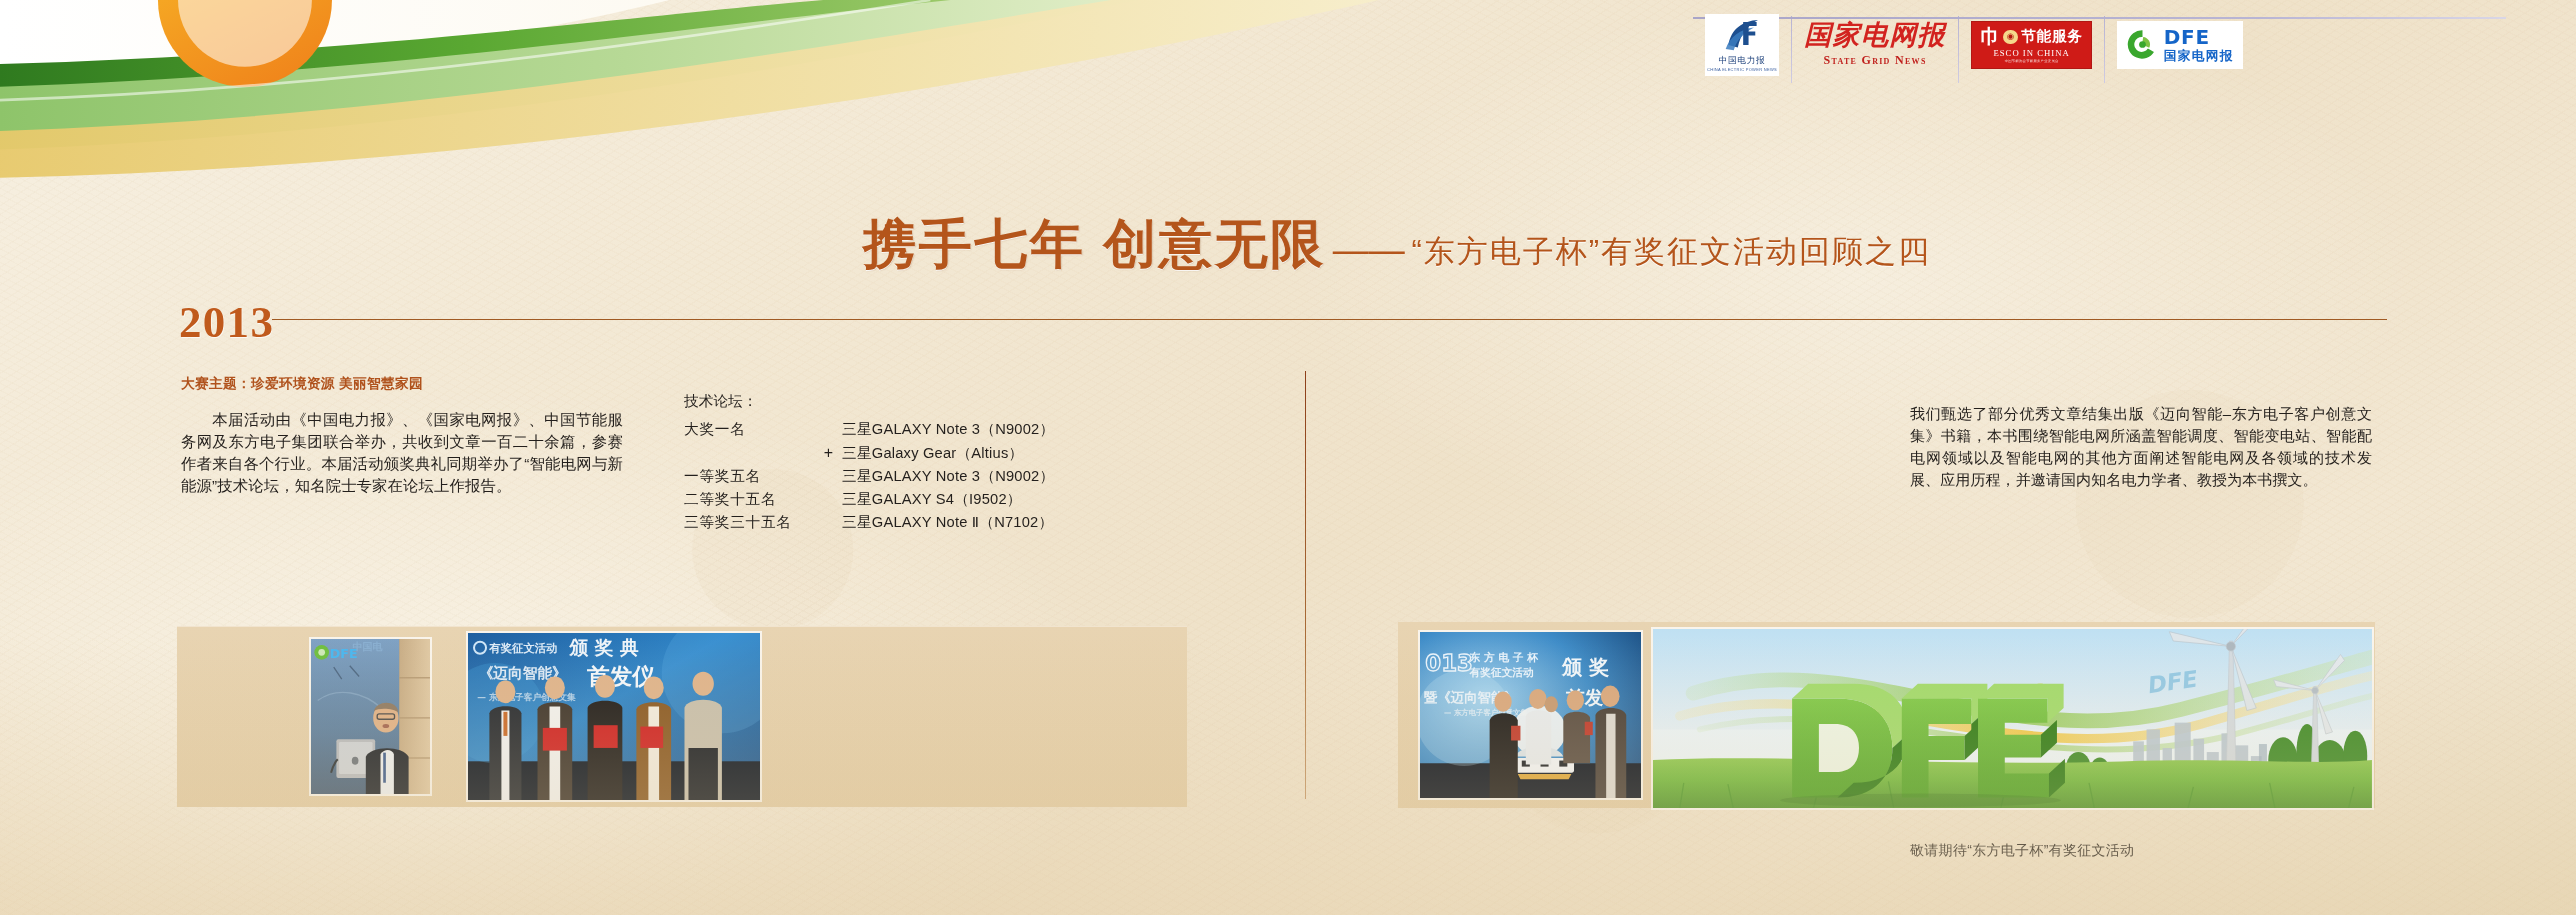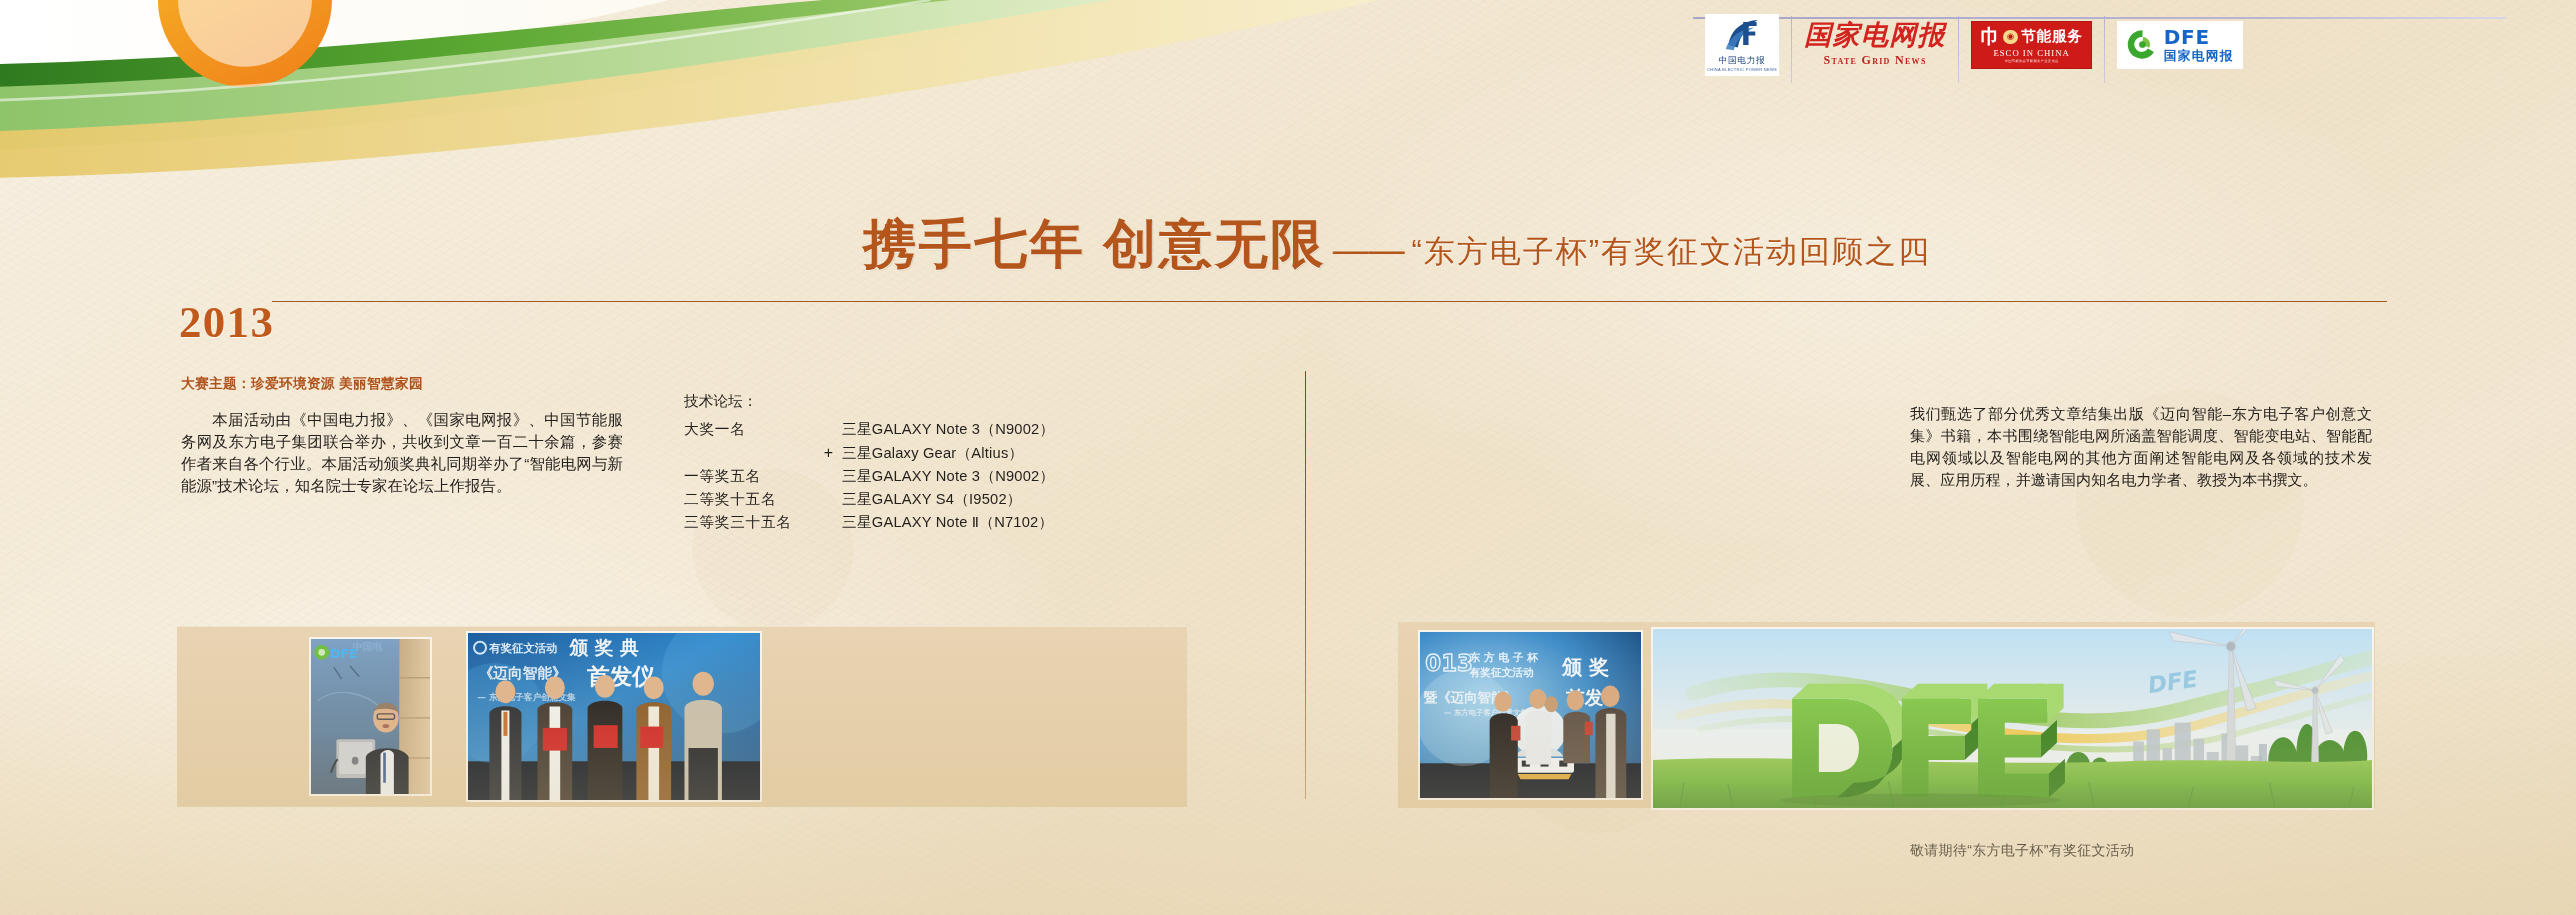--- a/index.html
+++ b/index.html
@@ -100,21 +100,21 @@
     font-size:53px;font-weight:bold;color:#b4551b;letter-spacing:2.7px;
     text-shadow:0 1.3px 0 rgba(255,255,255,.85), 0.7px 0.7px 1.3px rgba(120,60,15,.25);
   }
   #banner-title .dash{font-size:36px;color:#b4551b;margin:0 6.7px;letter-spacing:0;}
   #banner-title .sub{
     font-size:31px;font-weight:normal;color:#b4551b;letter-spacing:2px;
     text-shadow:0 1.3px 0 rgba(255,255,255,.85);
   }
 
   
-  #year-block{position:absolute;left:179px;top:301px;width:2208px;height:43px;display:flex;align-items:flex-start;}
+  #year-block{position:absolute;left:179px;top:301px;width:2208px;height:43px;display:flex;align-items:center;}
   #year{
     font-family:"Liberation Serif","DejaVu Serif",serif;font-weight:bold;
     font-size:45px;color:#c05a1c;letter-spacing:1.3px;line-height:.95;
     text-shadow:0.7px 0.7px 0 rgba(255,255,255,.7);
   }
   #year-rule{flex:1;height:1.3px;background:#a05a23;margin-bottom:6px;margin-left:-2.7px;}
 
   
   .col{position:absolute;}
 

